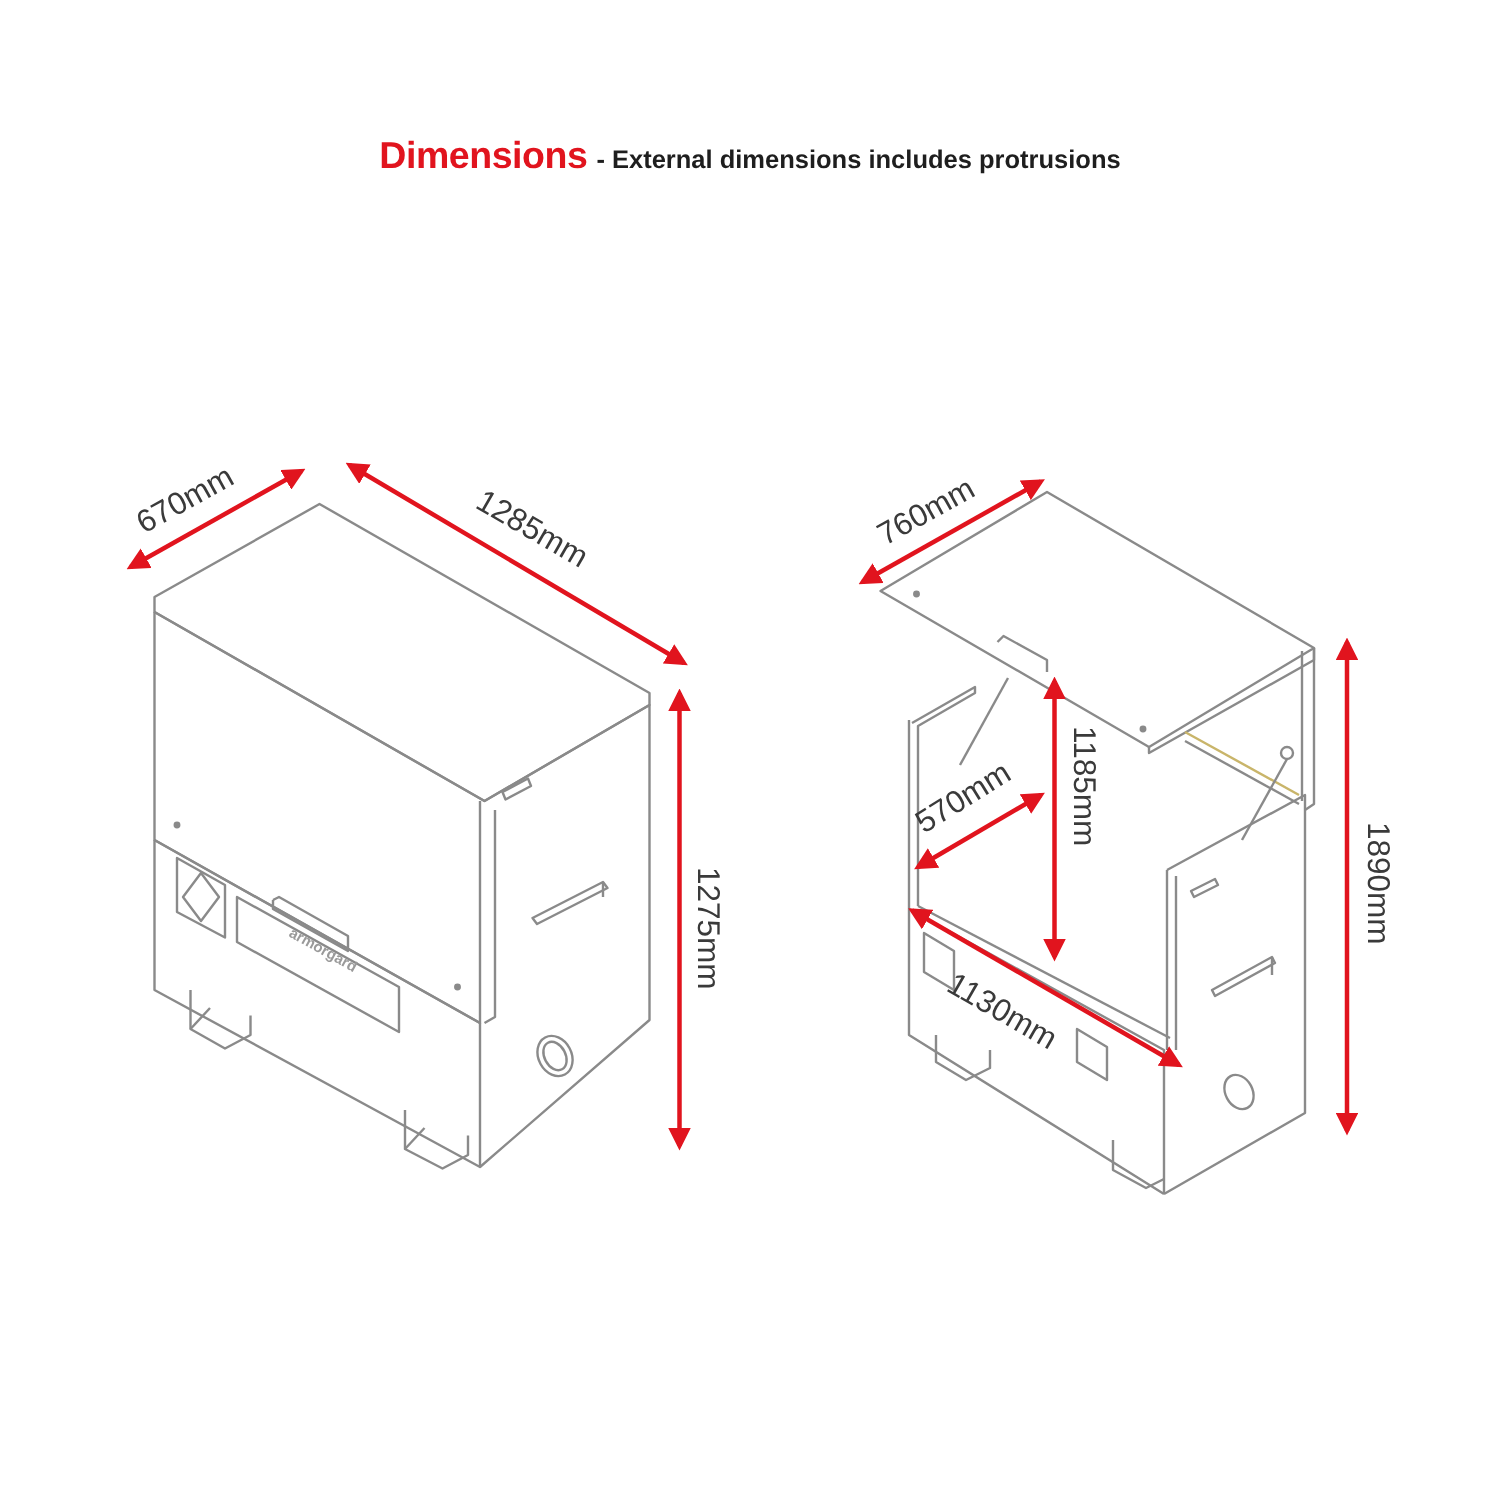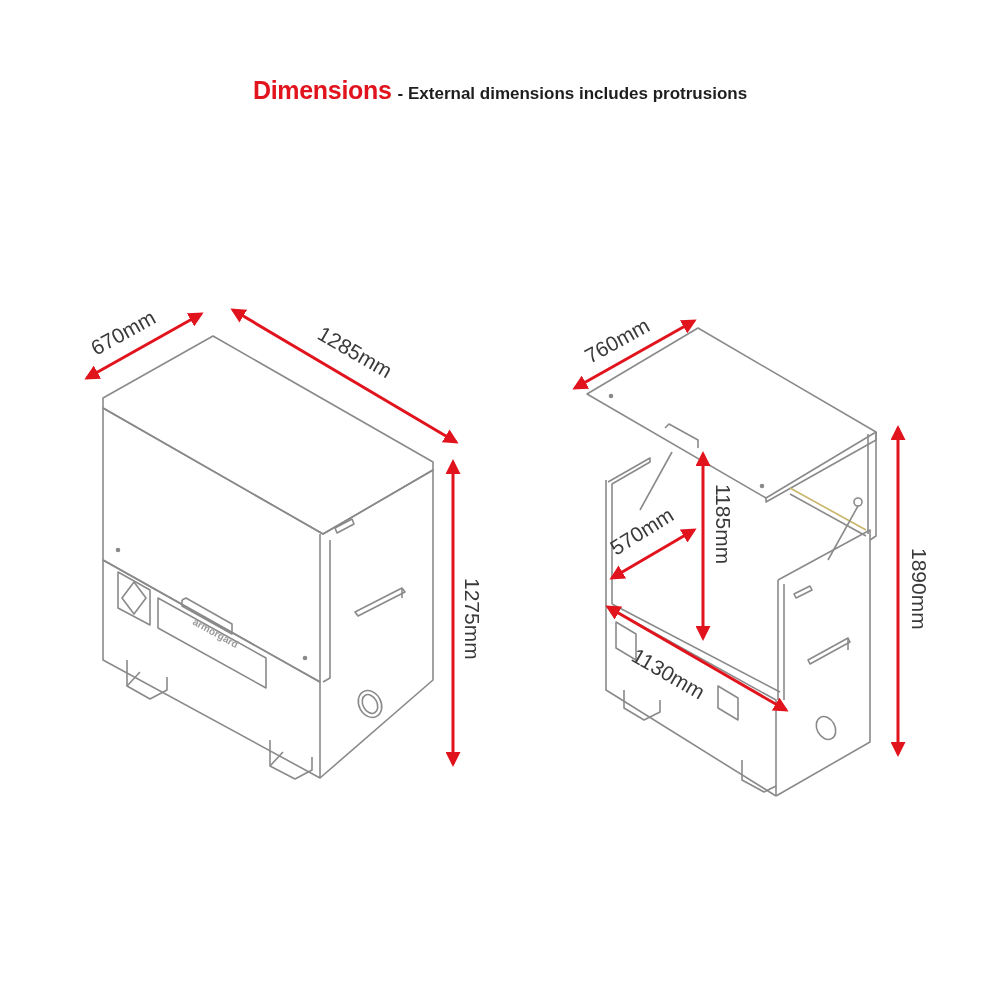--- a/index.html
+++ b/index.html
@@ -1,17 +1,17 @@
 <!DOCTYPE html>
 <html><head>
 <meta charset="utf-8">
 <style>
   html, body { margin:0; padding:0; background:#ffffff; }
   body { width:1000px; height:1000px; position:relative; overflow:hidden; font-family:"Liberation Sans", sans-serif; }
-  .title { position:absolute; top:76px; left:0; width:1000px; text-align:center; white-space:nowrap; }
+  .title { position:absolute; top:90px; left:0; width:1000px; text-align:center; white-space:nowrap; }
   .title .main { color:#e1141e; font-weight:bold; font-size:25px; letter-spacing:-0.3px; }
   .title .sub { color:#1e1e1e; font-weight:bold; font-size:17px; margin-left:6px; }
   svg { position:absolute; left:0; top:0; }
   .dimtext { font-family:"Liberation Sans", sans-serif; font-size:21px; fill:#3a3a3a; }
 </style>
 </head>
 <body>
 
 <div class="title">
   <span class="main">Dimensions</span><span class="sub">- External dimensions includes protrusions</span>

